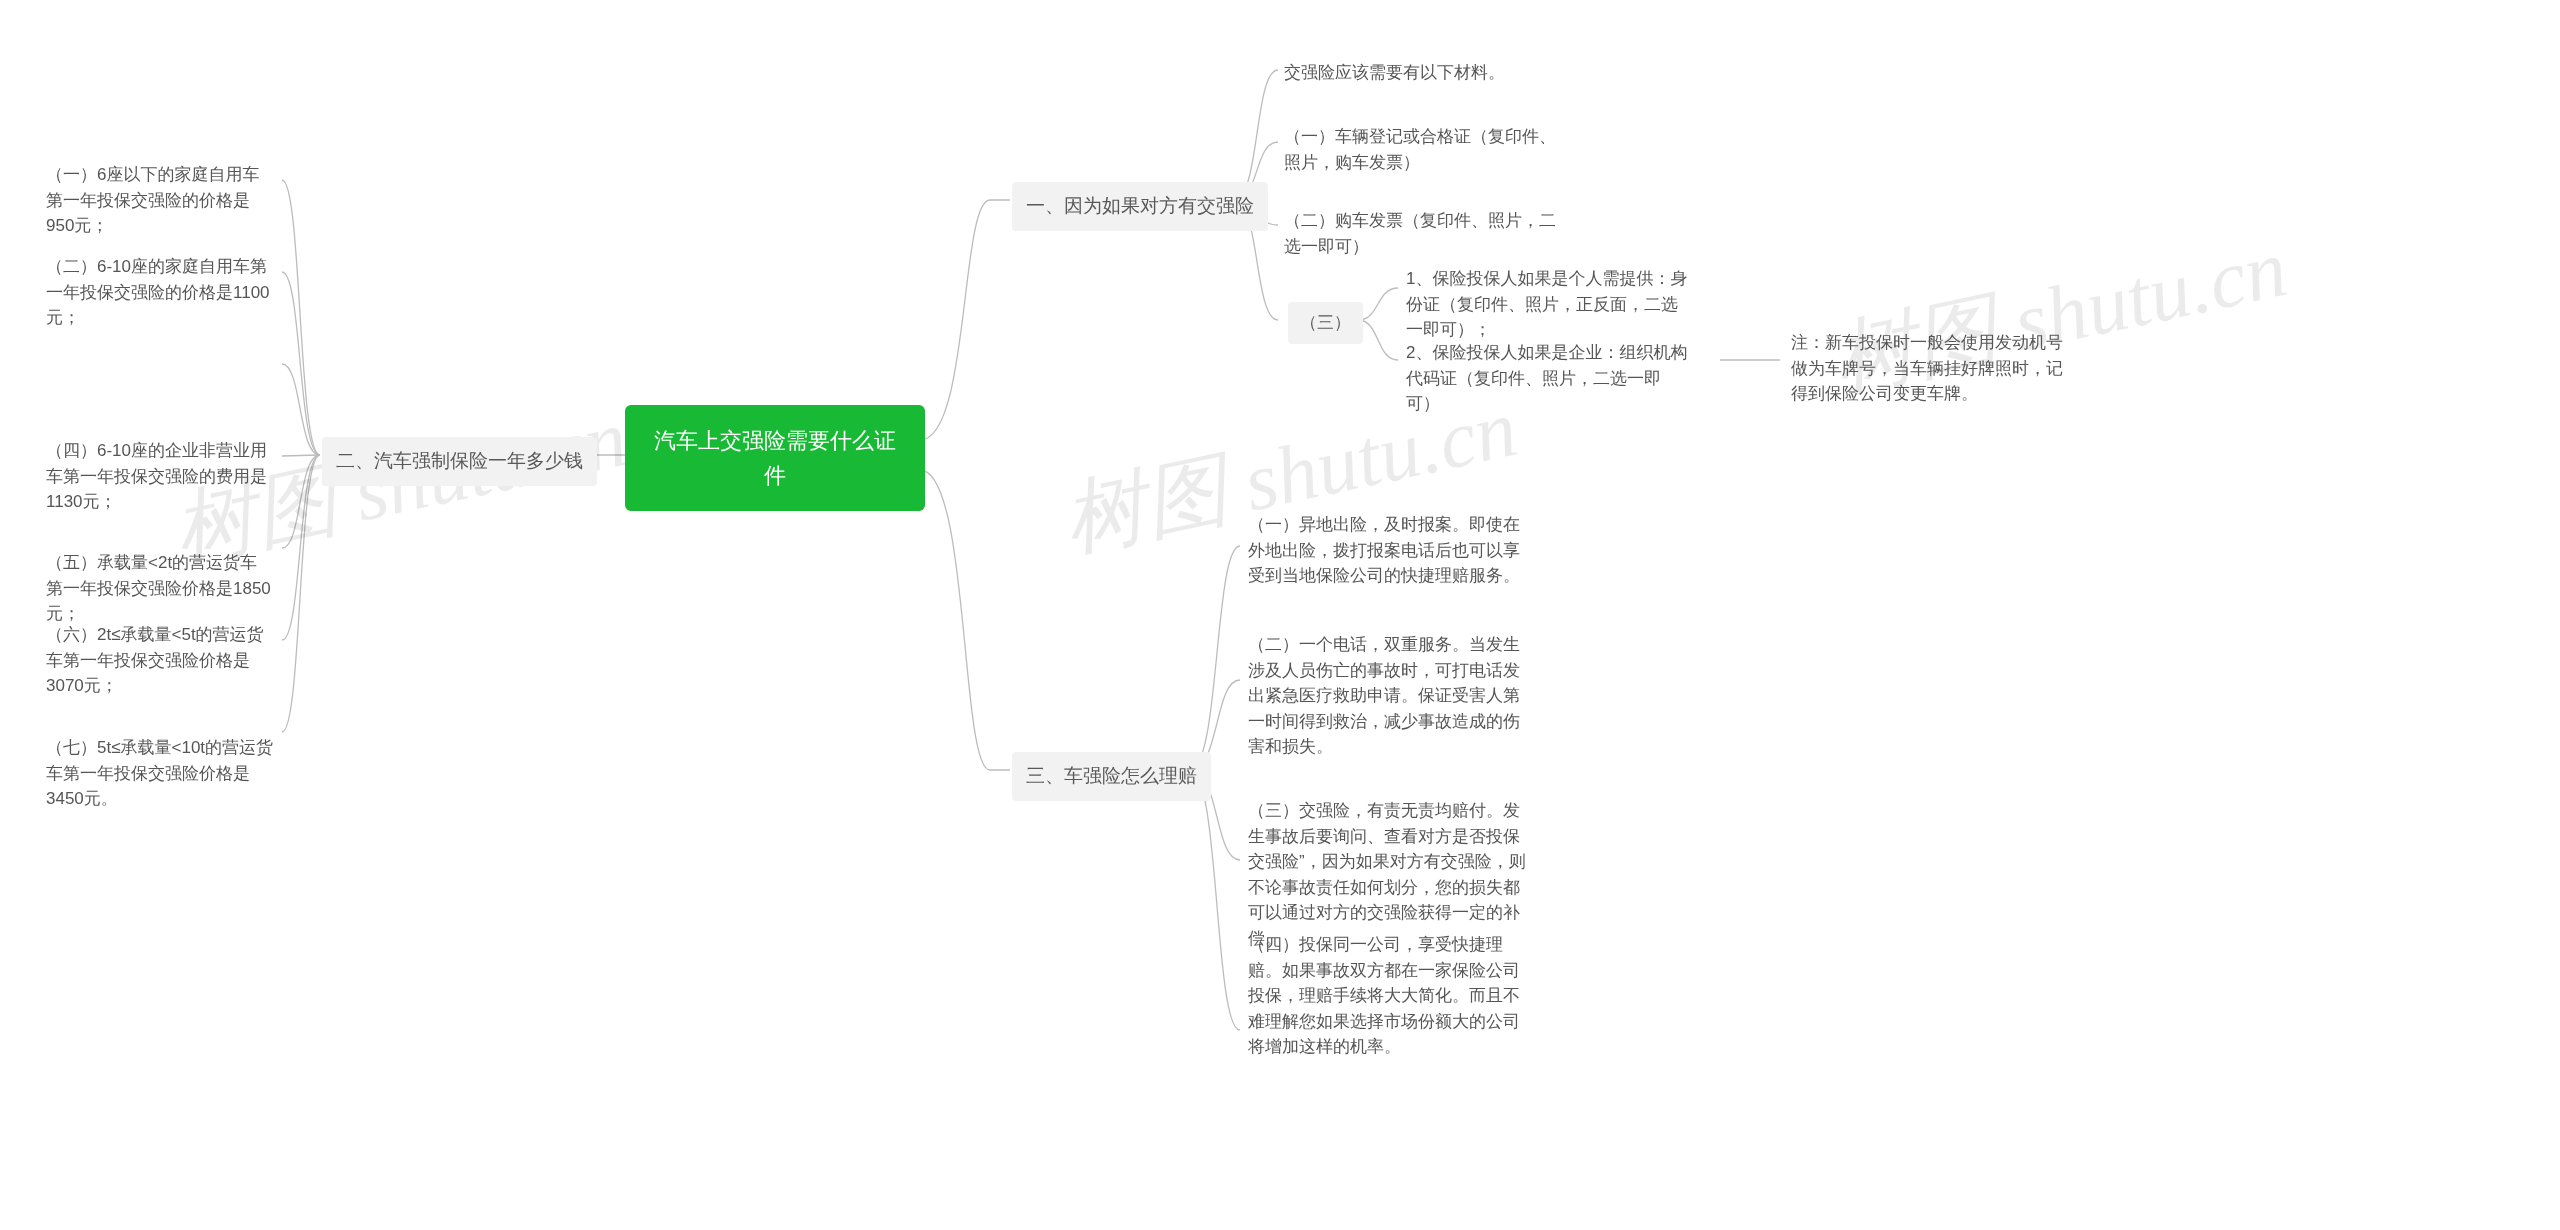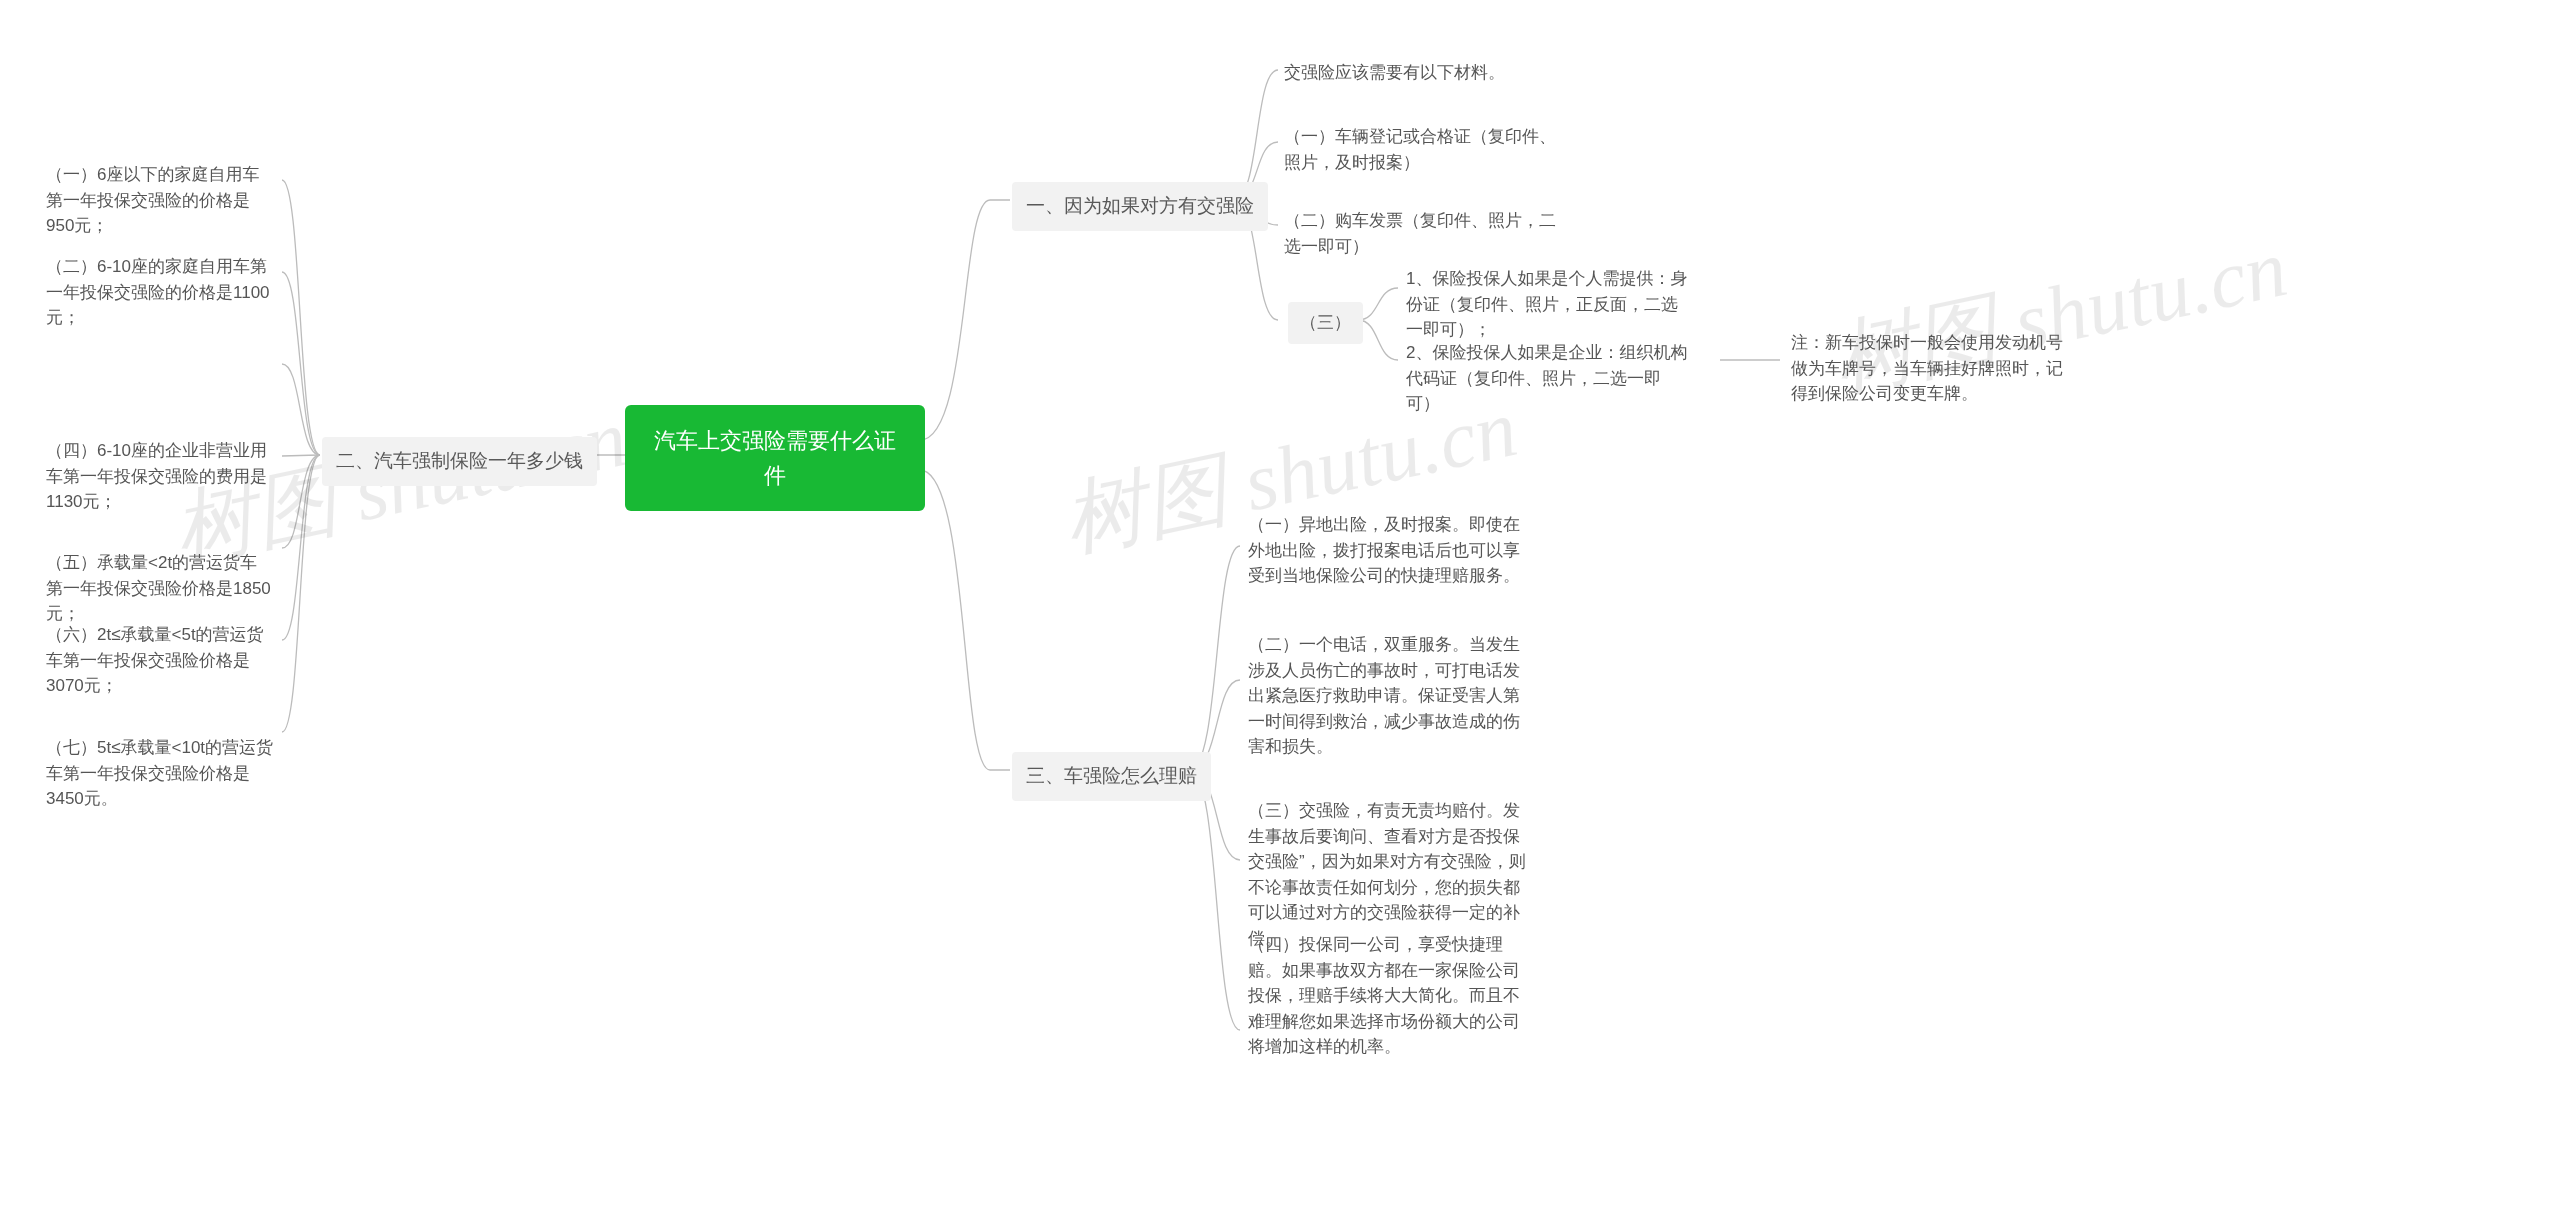--- a/index.html
+++ b/index.html
@@ -108,21 +108,21 @@
 
   <div class="watermark" style="left:170px; top:430px;">树图 shutu.cn</div>
   <div class="watermark" style="left:1060px; top:420px;">树图 shutu.cn</div>
   <div class="watermark" style="left:1830px; top:260px;">树图 shutu.cn</div>
 
   <div class="node root" style="left:625px; top:405px;text-align:center;">汽车上交强险需要什么证件</div>
 
   <div class="node branch" style="left:1012px; top:182px;">一、因为如果对方有交强险</div>
 
   <div class="node leaf" style="left:1278px; top:56px;">交强险应该需要有以下材料。</div>
-  <div class="node leaf" style="left:1278px; top:120px;">（一）车辆登记或合格证（复印件、照片，及时报案）</div>
+  <div class="node leaf" style="left:1278px; top:120px;">（一）车辆登记或合格证（复印件、照片，购车发票）</div>
   <div class="node leaf" style="left:1278px; top:204px;">（二）购车发票（复印件、照片，二选一即可）</div>
 
   <div class="node branch" style="left:1288px; top:302px; padding:8px 12px; font-size:17px;">（三）</div>
 
   <div class="node leaf leaf-wide" style="left:1400px; top:262px;">1、保险投保人如果是个人需提供：身份证（复印件、照片，正反面，二选一即可）；</div>
   <div class="node leaf leaf-wide" style="left:1400px; top:336px;">2、保险投保人如果是企业：组织机构代码证（复印件、照片，二选一即可）</div>
   <div class="node leaf leaf-wide" style="left:1785px; top:326px;">注：新车投保时一般会使用发动机号做为车牌号，当车辆挂好牌照时，记得到保险公司变更车牌。</div>
 
   <div class="node branch" style="left:1012px; top:752px;">三、车强险怎么理赔</div>
 

